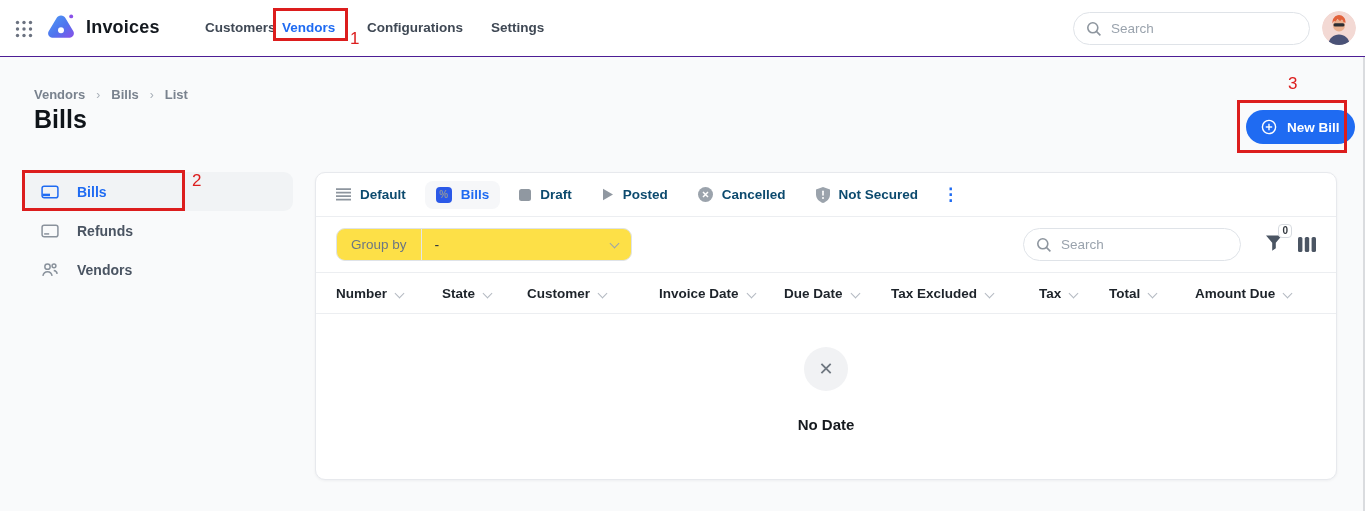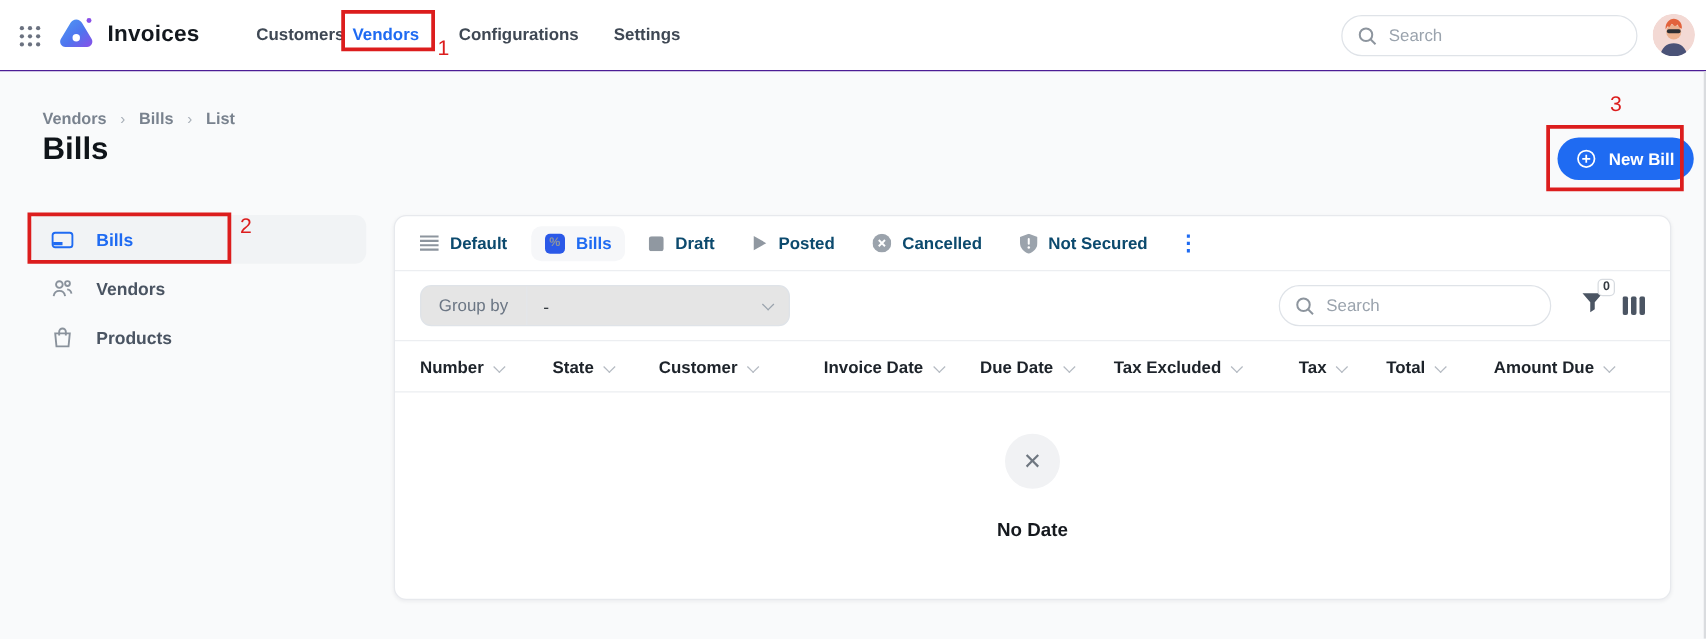--- a/index.html
+++ b/index.html
@@ -77,21 +77,21 @@
   .ftab.active{background:#f6f7f9;border-radius:8px;padding:6px 11px;color:var(--accent);margin:0 -11px;}
   .bills-badge{
     width:16px;height:16px;border-radius:4px;background:#2b59e8;color:#fff;
     font-size:10px;font-weight:700;display:flex;align-items:center;justify-content:center;
   }
   .kebab{color:var(--accent);font-size:17px;font-weight:800;cursor:pointer;letter-spacing:0;line-height:1;margin-left:-6px;}
   
   .toolbar{height:56px;display:flex;align-items:center;padding:0 20px;border-bottom:1px solid #eceef1;flex:none;}
   .groupby{
     display:flex;align-items:stretch;height:33px;width:296px;
-    border:1px solid #dfe3e8;border-radius:9px;overflow:hidden;background:#e5e5e5;cursor:pointer;
+    border:1px solid #dfe3e8;border-radius:9px;overflow:hidden;background:#fde047;cursor:pointer;
   }
   .groupby-label{display:flex;align-items:center;padding:0 14px;font-size:13.5px;color:#6b7684;border-right:1px solid #e3e6ea;}
   .groupby-value{flex:1;display:flex;align-items:center;justify-content:space-between;padding:0 13px;font-size:14px;color:#343a40;}
   .chev{width:7px;height:7px;border-right:1.6px solid #9aa3ad;border-bottom:1.6px solid #9aa3ad;transform:rotate(45deg);display:inline-block;flex:none;}
   .toolbar-right{margin-left:auto;display:flex;align-items:center;}
   .list-search{
     width:218px;height:33px;border:1px solid #dfe3e8;border-radius:17px;background:#fff;
     display:flex;align-items:center;padding:0 12px;gap:9px;margin-right:24px;
   }
   .list-search input{border:none;outline:none;flex:1;font-size:13.5px;color:#343a40;background:transparent;font-family:"Liberation Sans",sans-serif;}
@@ -213,36 +213,36 @@
       <svg width="20" height="20" viewBox="0 0 24 24" fill="none" stroke="currentColor" stroke-width="1.8">
         <rect x="2.5" y="5" width="19" height="14" rx="2.5"></rect>
           <line x1="3" y1="15.5" x2="12" y2="15.5" stroke-width="3"></line>
       </svg>
     </span>
     <span>Bills</span>
   </div>
   <div class="side-item">
     <span class="sicon">
       <svg width="20" height="20" viewBox="0 0 24 24" fill="none" stroke="currentColor" stroke-width="1.8">
+        <rect x="2.5" y="5" width="19" height="14" rx="2.5"></rect>
+          <line x1="5" y1="15.5" x2="11" y2="15.5"></line>
+      </svg>
+    </span>
+    <span>Refunds</span>
+  </div>
+  <div class="side-item">
+    <span class="sicon">
+      <svg width="20" height="20" viewBox="0 0 24 24" fill="none" stroke="currentColor" stroke-width="1.8">
         <circle cx="9" cy="8" r="3.2"></circle>
           <path d="M3.5 19c.6-3.4 2.8-5 5.5-5s4.9 1.6 5.5 5"></path>
         <circle cx="16.8" cy="7" r="2.3"></circle>
           <path d="M16.5 12.6c2.3.2 3.7 1.6 4.1 4"></path>
       </svg>
     </span>
     <span>Vendors</span>
-  </div>
-  <div class="side-item">
-    <span class="sicon">
-      <svg width="20" height="20" viewBox="0 0 24 24" fill="none" stroke="currentColor" stroke-width="1.8">
-        <path d="M5 8h14l-1.2 12.5H6.2L5 8Z"></path>
-          <path d="M8.8 10V6.5a3.2 3.2 0 0 1 6.4 0V10"></path>
-      </svg>
-    </span>
-    <span>Products</span>
   </div>
 </aside>
 
 <section class="card">
 
   <div class="tabs-row">
     <span class="ftab">
       <span class="ticon">
         <svg width="15" height="13" viewBox="0 0 15 13" stroke="#8d959e" stroke-width="1.7">
           <line x1="0" y1="1.2" x2="15" y2="1.2"></line>

